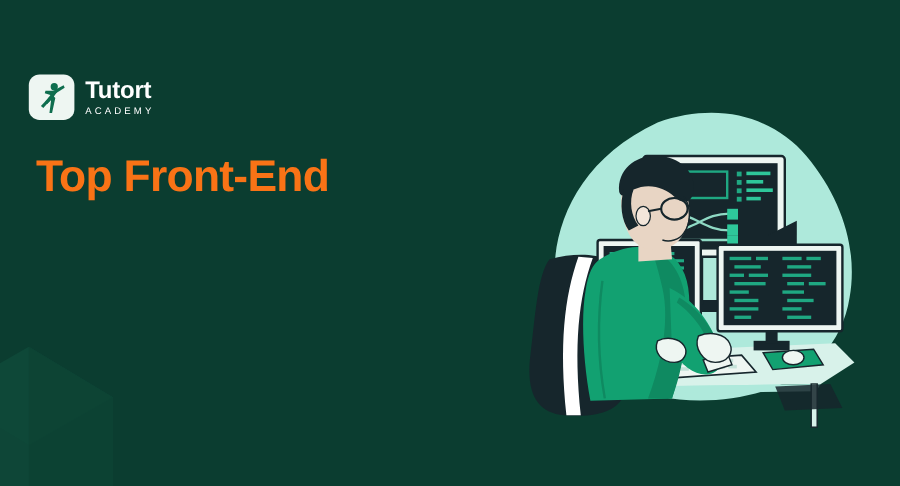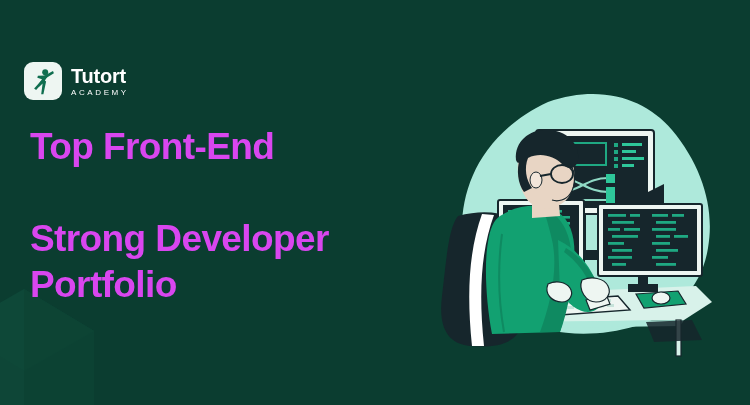--- a/index.html
+++ b/index.html
@@ -49,21 +49,21 @@
   .logo-sub {
     font-size:8px; font-weight:normal; color:#ffffff;
     letter-spacing:2.6px; margin-top:3px;
   }
 
   
   .headline {
     position:absolute;
     left:30px; top:124px;
     width:420px;
-    color:#d946ef;
+    color:#f97316;
     font-size:37px;
     font-weight:bold;
     line-height:46px;
     letter-spacing:-0.6px;
   }
 
   
   .illustration {
     position:absolute;
     right:10px; top:88px;
@@ -95,22 +95,21 @@
     </div>
     <div class="logo-words">
       <span class="logo-name">Tutort</span>
       <span class="logo-sub">ACADEMY</span>
     </div>
   </div>
 
   <h1 class="headline">
     <span>Top Front-End</span><br>
     <br>
-    <span>Strong Developer</span><br>
-    <span>Portfolio</span>
+    <br>
   </h1>
 
   <div class="illustration">
     <svg viewBox="0 0 300 270">
 
       <path d="M108 14 C160 -4 205 10 232 42 C262 78 275 120 268 160
                C262 198 236 226 196 238 C156 250 112 248 78 232
                C42 214 22 180 22 140 C22 96 44 44 108 14 Z" fill="#aee9db"></path>
 
       <path d="M18 128 C48 120 72 126 82 138 C92 150 92 196 84 232

